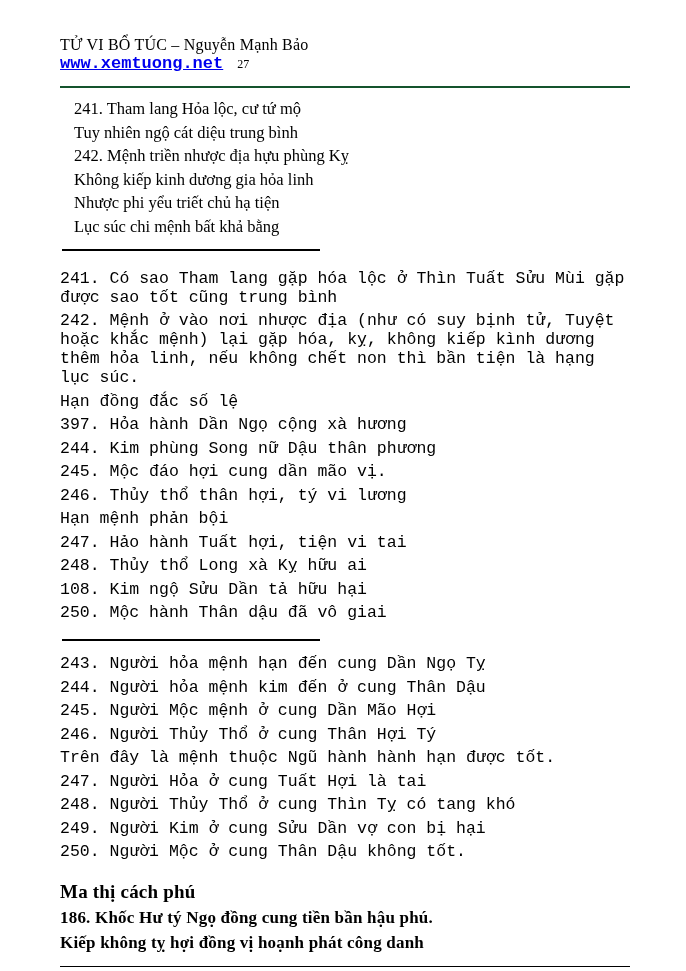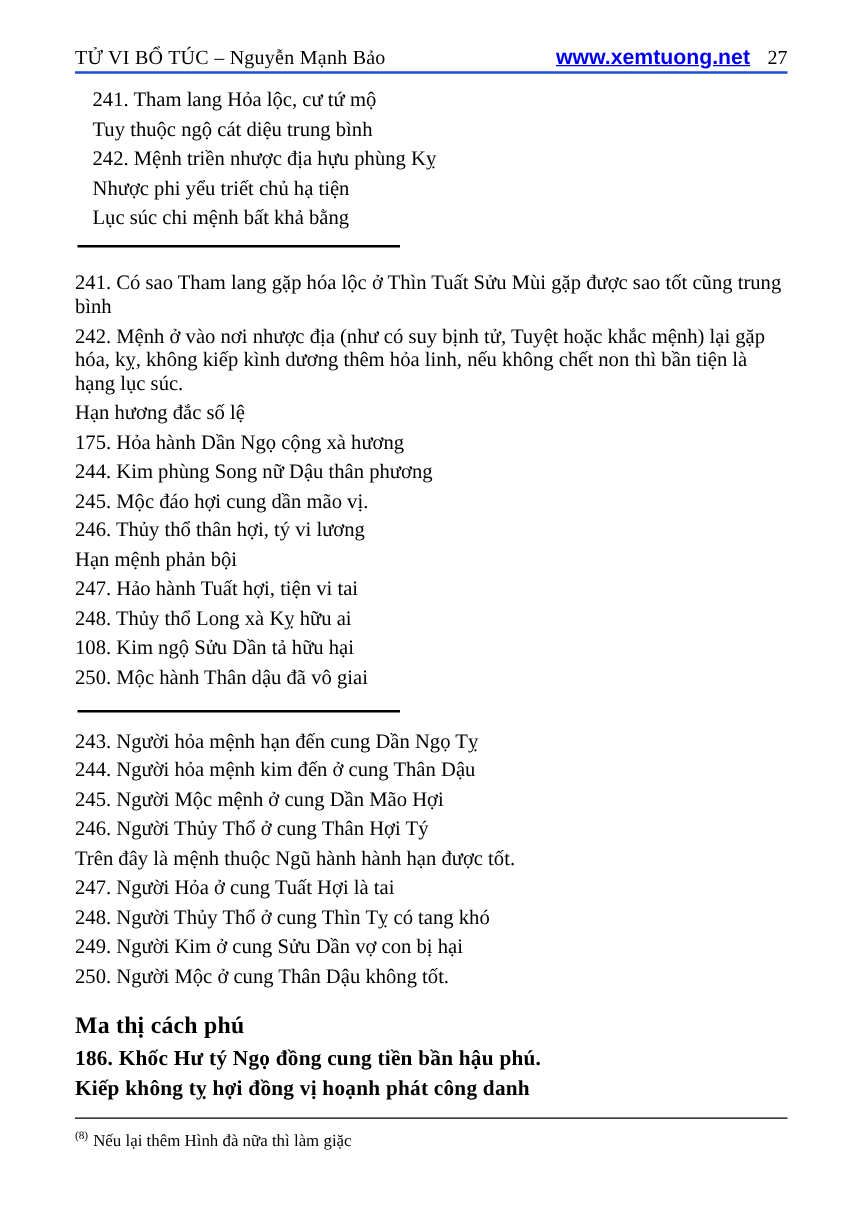--- a/index.html
+++ b/index.html
@@ -14,41 +14,42 @@
   }
   .page {
     width: 686px; height: 971px;
     padding: 36px 56px 0 60px;
   }
   
   .header {
     display: flex;
     justify-content: space-between;
     align-items: baseline;
-    padding-bottom: 1px;
-    border-bottom: 2px solid #1d4ed8;
+    padding-bottom: 13px;
+    border-bottom: 2px solid #14532d;
+    flex-direction: column;
   }
   .header-title {
     font-size: 16px;
     letter-spacing: 0.2px;
   }
   .header-right {
     display: flex;
     align-items: baseline;
     gap: 14px;
   }
   .header-link {
-    font-family: Liberation Sans, sans-serif;
+    font-family: Liberation Mono, monospace;
     font-weight: bold;
     font-size: 17px;
     color: #0000ee;
     text-decoration: underline;
   }
   .page-number {
-    font-size: 16px;
+    font-size: 12px;
   }
   
   .verse-block { margin-top: 11px; }
   .verse-block p {
     font-size: 16.5px;
     line-height: 19px;
     margin-bottom: 4.5px;
     margin-left: 14px;
   }
   
@@ -57,20 +58,21 @@
     border-top: 2px solid #000;
     margin: 13px 0 0 2px;
   }
   .rule-sp-1 { margin-top: 13px; margin-bottom: 18px; }
   .rule-sp-2 { margin-top: 17px; margin-bottom: 13px; }
   
   .prose-block p {
     font-size: 16.5px;
     line-height: 19px;
     margin-bottom: 4.5px;
+    font-family: Liberation Mono, monospace;
   }
   
   .section-heading {
     font-size: 19px;
     font-weight: bold;
     margin-top: 20px;
     margin-bottom: 5px;
     letter-spacing: 0.2px;
   }
   .bold-line {
@@ -104,33 +106,34 @@
   <div class="header">
     <span class="header-title">TỬ VI BỔ TÚC – Nguyễn Mạnh Bảo</span>
     <span class="header-right">
       <a href="#" class="header-link">www.xemtuong.net</a>
       <span class="page-number">27</span>
     </span>
   </div>
 
   <div class="verse-block">
     <p>241. Tham lang Hỏa lộc, cư tứ mộ</p>
-    <p>Tuy thuộc ngộ cát diệu trung bình</p>
+    <p>Tuy nhiên ngộ cát diệu trung bình</p>
     <p>242. Mệnh triền nhược địa hựu phùng Kỵ</p>
+    <p>Không kiếp kinh dương gia hỏa linh</p>
     <p>Nhược phi yểu triết chủ hạ tiện</p>
     <p>Lục súc chi mệnh bất khả bằng</p>
   </div>
 
   <div class="short-rule rule-sp-1"></div>
 
   <div class="prose-block">
     <p>241. Có sao Tham lang gặp hóa lộc ở Thìn Tuất Sửu Mùi gặp được sao tốt cũng trung bình</p>
     <p>242. Mệnh ở vào nơi nhược địa (như có suy bịnh tử, Tuyệt hoặc khắc mệnh) lại gặp hóa, kỵ, không kiếp kình dương thêm hỏa linh, nếu không chết non thì bần tiện là hạng lục súc.</p>
-    <p>Hạn hương đắc số lệ</p>
-    <p>175. Hỏa hành Dần Ngọ cộng xà hương</p>
+    <p>Hạn đồng đắc số lệ</p>
+    <p>397. Hỏa hành Dần Ngọ cộng xà hương</p>
     <p>244. Kim phùng Song nữ Dậu thân phương</p>
     <p>245. Mộc đáo hợi cung dần mão vị.</p>
     <p>246. Thủy thổ thân hợi, tý vi lương</p>
     <p>Hạn mệnh phản bội</p>
     <p>247. Hảo hành Tuất hợi, tiện vi tai</p>
     <p>248. Thủy thổ Long xà Kỵ hữu ai</p>
     <p>108. Kim ngộ Sửu Dần tả hữu hại</p>
     <p>250. Mộc hành Thân dậu đã vô giai</p>
   </div>
 

